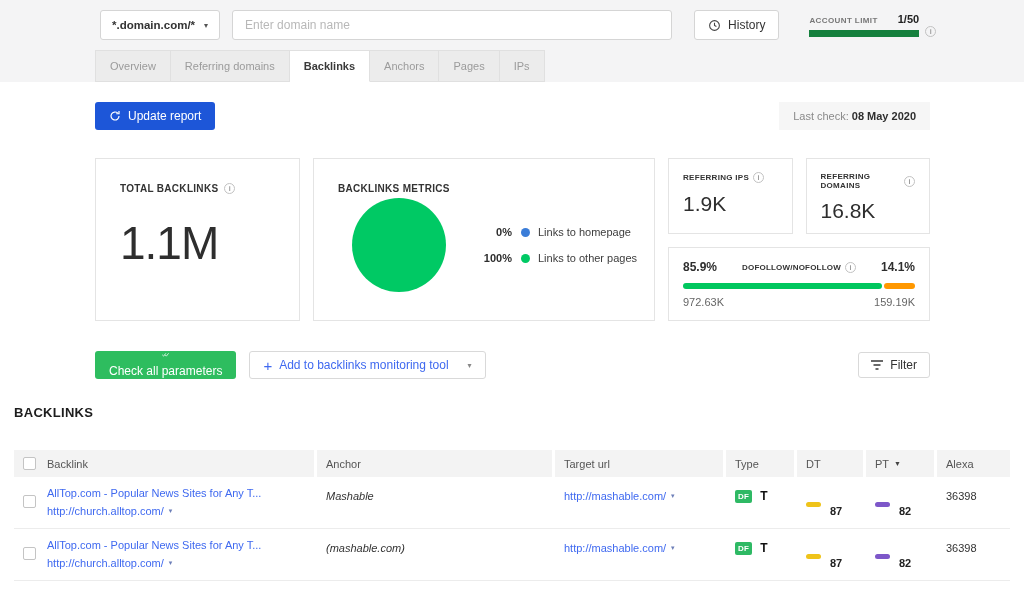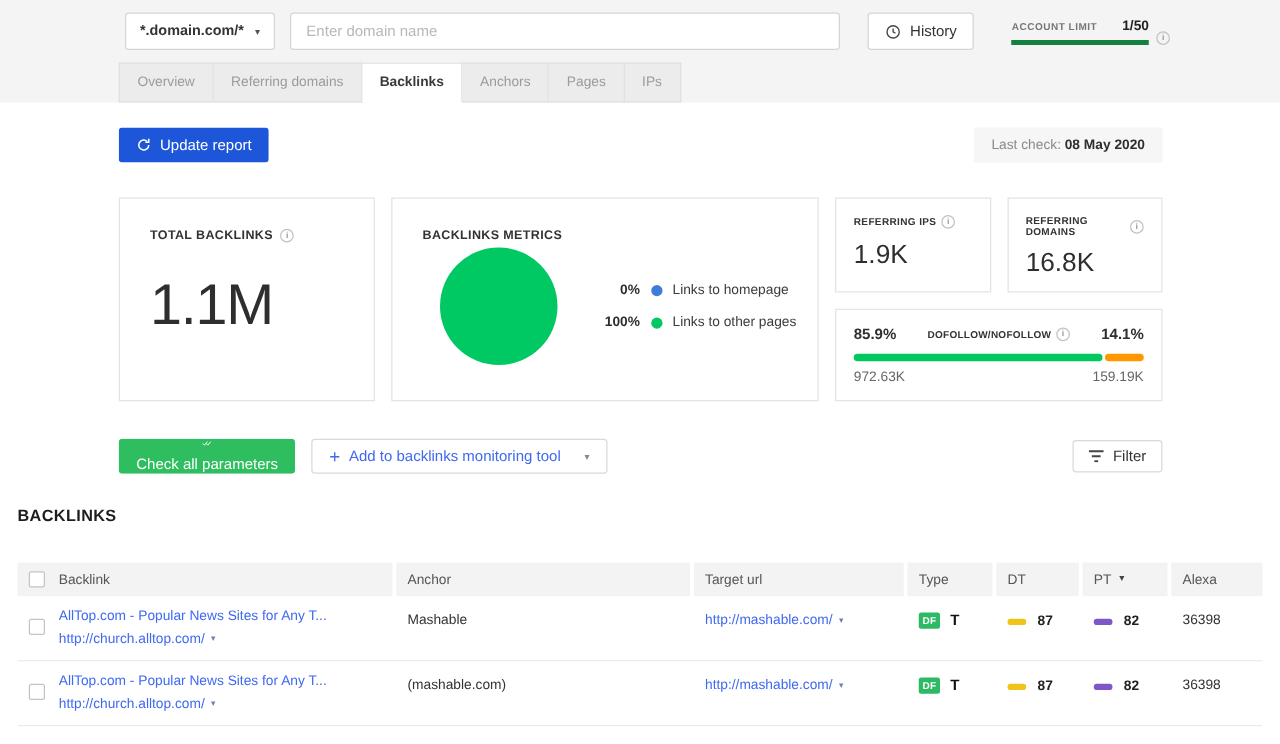--- a/index.html
+++ b/index.html
@@ -10,21 +10,21 @@
   .topbar { background:#f4f4f5; padding-top:10px; }
   .searchrow { display:flex; align-items:center; margin-left:100px; height:30px; }
   .domain-select { display:flex; align-items:center; gap:9px; background:#fff; border:1px solid #d5d5d5; border-radius:3px; height:30px; padding:0 11px; font-size:11.5px; font-weight:600; color:#333; cursor:pointer; }
   .caret { font-size:8px; color:#555; }
   .search-input { width:440px; height:30px; border:1px solid #d5d5d5; border-radius:3px; margin-left:12px; padding:0 12px; font-size:12px; color:#333; background:#fff; outline:none; }
   .search-input::placeholder { color:#b8b8b8; }
   .btn { display:inline-flex; align-items:center; gap:7px; border-radius:3px; font-size:12px; cursor:pointer; border:1px solid transparent; background:#fff; }
   .btn-search { background:#7ba6ee; color:#fff; height:30px; padding:0 14px; margin-left:8px; }
   .btn-history { color:#333; border-color:#d5d5d5; height:30px; padding:0 13px; margin-left:22px; }
   .account { margin-left:30px; display:flex; align-items:flex-end; gap:6px; }
-  .account-top { display:flex; align-items:baseline; gap:20px; border-bottom:4px solid #15803d; padding-bottom:5px; }
+  .account-top { display:flex; align-items:baseline; gap:20px; border-bottom:7px solid #15803d; padding-bottom:5px; }
   .account-label { font-size:8px; color:#777; letter-spacing:.4px; font-weight:700; }
   .account-value { font-size:11px; font-weight:700; color:#222; }
   .info { display:inline-flex; align-items:center; justify-content:center; width:11px; height:11px; border:1px solid #c2c2c2; border-radius:50%; font-size:7px; color:#9a9a9a; font-weight:700; flex:none; }
 
   
   .tabs { display:flex; margin-left:95px; margin-top:10px; }
   .tab { height:32px; display:flex; align-items:center; padding:0 14px; font-size:11px; color:#9b9b9b; background:#ececec; border:1px solid #e0e0e0; border-left:none; cursor:pointer; }
   .tab:first-child { border-left:1px solid #e0e0e0; }
   .tab.active { background:#fff; color:#3a3a3a; font-weight:700; border-bottom-color:#fff; }
 
@@ -91,30 +91,30 @@
   .sort-caret { font-size:7px; color:#444; margin-left:5px; }
   .checkbox { width:13px; height:13px; border:1px solid #c4c4c4; border-radius:2px; background:#fff; display:inline-block; cursor:pointer; flex:none; }
   .trow { display:flex; gap:3px; border-bottom:1px solid #ececec; padding:10px 0 11px; align-items:flex-start; }
   .td { font-size:11px; color:#333; padding-left:9px; }
   .td-backlink { display:flex; gap:11px; }
   .td-backlink .checkbox { margin-top:8px; }
   .link { color:var(--accent-blue,#3f69f0); text-decoration:none; cursor:pointer; white-space:nowrap; }
   .bl-title-link { display:block; max-width:250px; overflow:hidden; text-overflow:ellipsis; }
   .bl-url { margin-top:6px; display:flex; align-items:center; gap:5px; }
   .link-caret { font-size:7px; color:#6d7fb8; cursor:pointer; }
-  .td-anchor { padding-top:3px; }
+  .td-anchor { padding-top:3px;font-style:italic; }
   .td-target { padding-top:3px; display:flex; gap:5px; align-items:center; }
   .td-type { display:flex; align-items:center; gap:8px; padding-top:2px; }
   .badge-df { background:var(--df-green,#2eb964); color:#fff; font-size:8px; font-weight:700; padding:2px 3px; border-radius:2px; letter-spacing:.3px; }
   .type-t { font-weight:700; font-size:12px; color:#111; }
   .td-metric { display:flex; align-items:center; gap:9px; padding-top:4px; }
   .dash { width:15px; height:5px; border-radius:2.5px; display:inline-block; flex:none; }
   .dash-yellow { background:var(--dt-yellow,#efc319); }
   .dash-purple { background:var(--pt-purple,#7d57c9); }
-  .num { font-weight:700; font-size:11px; color:#222; }
+  .num { font-weight:700; font-size:11px; color:#222;margin-top:14px; }
   .td-alexa { padding-top:3px; }
 </style>
 </head>
 <body>
 
 <div class="topbar">
   <div class="searchrow">
     <div class="domain-select">
       <span>*.domain.com/*</span>
       <span class="caret">▾</span>

